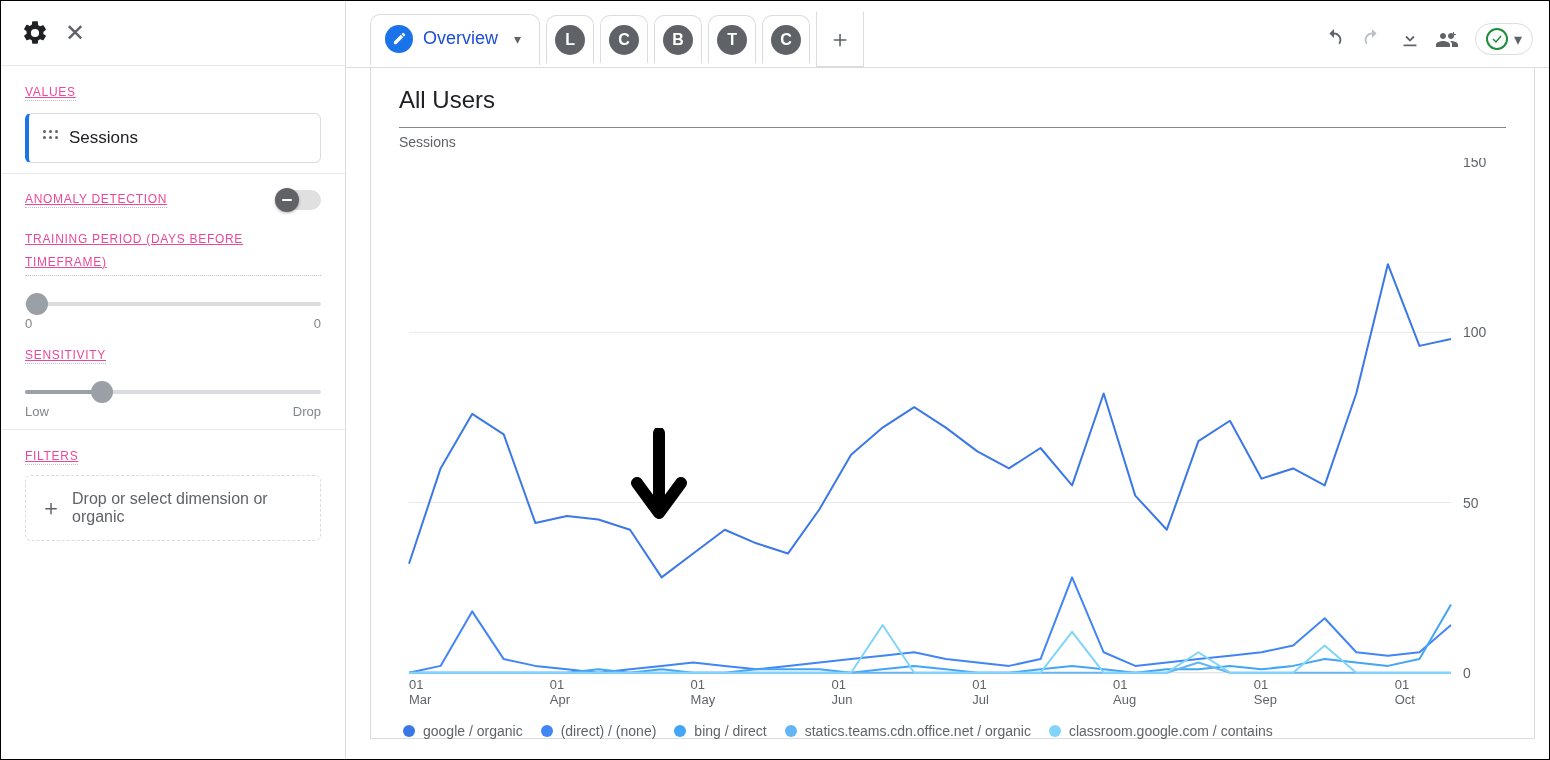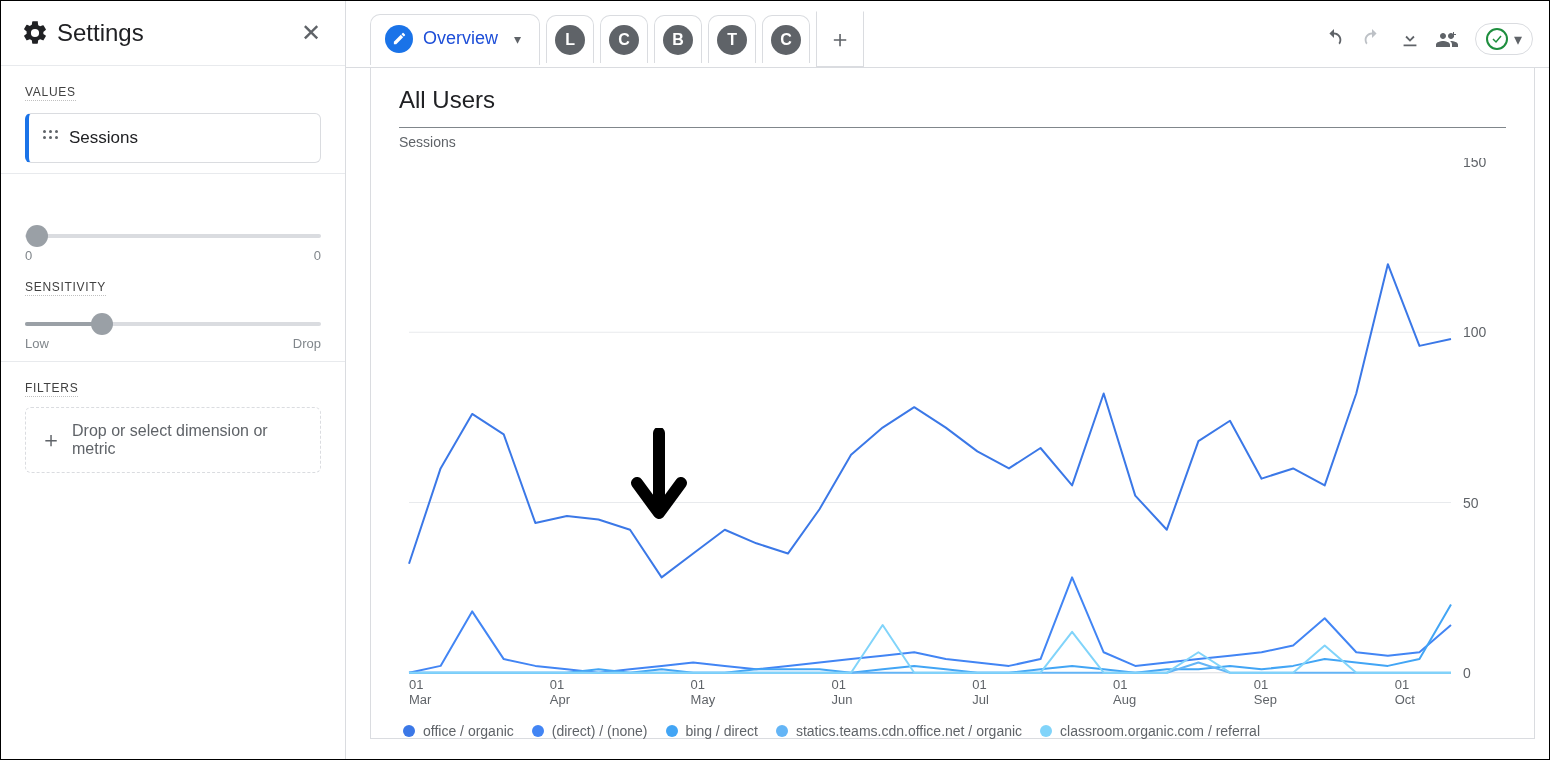--- a/index.html
+++ b/index.html
@@ -5,21 +5,21 @@
   * { box-sizing: border-box; }
   html, body { margin:0; padding:0; font-family: "Google Sans", "Helvetica Neue", Arial, sans-serif; background:#fff; color:#3c4043; }
   .wrap { width:1550px; height:760px; border:1px solid #000; position:relative; overflow:hidden; }
   .sidebar { position:absolute; left:0; top:0; bottom:0; width:345px; border-right:1px solid #dadce0; background:#fff; }
   .sidebar-header { display:flex; align-items:center; gap:8px; padding:14px 16px 14px 20px; border-bottom:1px solid #e8eaed; }
   .sidebar-header .title { font-size:24px; color:#202124; flex:1; }
   .gear { width:28px; height:28px; }
   .close-x { font-size:24px; color:#5f6368; cursor:pointer; padding:4px 8px; }
   .section { padding:16px 24px 10px 24px; }
   .section + .section { border-top:1px solid #e8eaed; }
-  .label-sm { font-size:12px; letter-spacing:.7px; color:#404040; text-transform:uppercase; border-bottom:1px dotted #c0c0c0; display:inline-block; padding-bottom:1px;}
+  .label-sm { font-size:12px; letter-spacing:.7px; color:#ec4899; text-transform:uppercase; border-bottom:1px dotted #c0c0c0; display:inline-block; padding-bottom:1px;text-decoration:underline;}
   .value-chip { margin-top:12px; border:1px solid #dadce0; border-radius:6px; display:flex; align-items:center; gap:10px; padding:14px 14px; font-size:17px; color:#202124; border-left:4px solid #1a73e8; }
   .drag-dots { width:16px; height:16px; display:grid; grid-template-columns:repeat(3,3px); grid-template-rows:repeat(2,3px); gap:3px; }
   .drag-dots span { background:#5f6368; border-radius:50%; }
   .row-flex { display:flex; align-items:center; justify-content:space-between; gap:12px; }
   .toggle { width:44px; height:20px; border-radius:12px; background:#e0e0e0; position:relative; }
   .toggle .knob { position:absolute; left:-2px; top:-2px; width:24px; height:24px; border-radius:50%; background:#5f6368; box-shadow:0 1px 3px rgba(0,0,0,.3); display:flex; align-items:center; justify-content:center; }
   .knob::after{ content:""; width:10px; height:2px; background:#fff; border-radius:1px;}
   .slider-track { position:relative; height:4px; background:#dadce0; border-radius:2px; margin-top:26px; }
   .slider-fill { position:absolute; left:0; top:0; height:100%; background:#9aa0a6; border-radius:2px; }
   .slider-knob { position:absolute; top:50%; width:22px; height:22px; border-radius:50%; background:#9aa0a6; transform:translate(-50%,-50%); }
@@ -57,41 +57,47 @@
 </style>
 </head>
 <body>
 <div class="wrap">
 
 <div class="sidebar">
   <div class="sidebar-header">
     <svg class="gear" viewBox="0 0 24 24" fill="#202124">
           <path d="M19.14,12.94a7.14,7.14,0,0,0,.05-.94,7.14,7.14,0,0,0-.05-.94l2.03-1.58a.5.5,0,0,0,.12-.64l-1.92-3.32a.5.5,0,0,0-.6-.22l-2.39,1a7.03,7.03,0,0,0-1.62-.94l-.36-2.54A.5.5,0,0,0,13.9,2h-3.8a.5.5,0,0,0-.5.42L9.24,4.96a7.03,7.03,0,0,0-1.62.94l-2.39-1a.5.5,0,0,0-.6.22L2.71,8.44a.5.5,0,0,0,.12.64l2.03,1.58a7.14,7.14,0,0,0-.05.94,7.14,7.14,0,0,0,.05.94L2.83,14.12a.5.5,0,0,0-.12.64l1.92,3.32a.5.5,0,0,0,.6.22l2.39-1a7.03,7.03,0,0,0,1.62.94l.36,2.54a.5.5,0,0,0,.5.42h3.8a.5.5,0,0,0,.5-.42l.36-2.54a7.03,7.03,0,0,0,1.62-.94l2.39,1a.5.5,0,0,0,.6-.22l1.92-3.32a.5.5,0,0,0-.12-.64ZM12,15.5A3.5,3.5,0,1,1,15.5,12,3.5,3.5,0,0,1,12,15.5Z"></path>
         </svg>
-    <div class="title">Settings</div>
     <div class="close-x">✕</div>
   </div>
 
   <div class="section">
     <span class="label-sm">VALUES</span>
     <div class="value-chip">
       <span class="drag-dots">
             <span></span>
             <span></span>
             <span></span>
             <span></span>
             <span></span>
             <span></span>
           </span>
       <span>Sessions</span>
     </div>
   </div>
 
   <div class="section">
+    <div class="row-flex">
+      <span class="label-sm">ANOMALY DETECTION</span>
+      <div class="toggle">
+            <div class="knob"></div>
+          </div>
+    </div>
     <div style="height:18px"></div>
+    <span class="label-sm" style="line-height:1.9">TRAINING PERIOD (DAYS BEFORE TIMEFRAME)</span>
     <div class="slider-track">
       <div class="slider-fill" style="width:0%"></div>
       <div class="slider-knob" style="left:4%"></div>
     </div>
     <div class="slider-labels">
       <span>0</span>
       <span>0</span>
     </div>
     <div style="height:14px"></div>
     <span class="label-sm">SENSITIVITY</span>
@@ -102,21 +108,21 @@
     <div class="slider-labels">
       <span>Low</span>
       <span>Drop</span>
     </div>
   </div>
 
   <div class="section">
     <span class="label-sm">FILTERS</span>
     <div class="drop-box">
       <span class="plus-sign">＋</span>
-      <span>Drop or select dimension or metric</span>
+      <span>Drop or select dimension or organic</span>
     </div>
   </div>
 </div>
 
 <div class="main">
   <div class="toolbar">
     <div class="tab-active">
       <span class="edit">
         <svg viewBox="0 0 24 24" fill="#fff">
               <path d="M3 17.25V21h3.75L17.81 9.94l-3.75-3.75L3 17.25zM20.71 7.04a1 1 0 0 0 0-1.41l-2.34-2.34a1 1 0 0 0-1.41 0l-1.83 1.83 3.75 3.75 1.83-1.83z"></path>
@@ -212,35 +218,35 @@
           </svg>
       
       <svg style="position:absolute; left:230px; top:270px; width:60px; height:100px;" viewBox="0 0 60 100">
         <line x1="30" y1="5" x2="30" y2="70" stroke="#000" stroke-width="12" stroke-linecap="round"></line>
         <polyline points="8,55 30,85 52,55" fill="none" stroke="#000" stroke-width="12" stroke-linecap="round" stroke-linejoin="round"></polyline>
       </svg>
     </div>
     <div class="legend" id="legend">
           <div class="item">
             <span class="sw" style="background:#3b78e7"></span>
-            <span>office / organic</span>
+            <span>google / organic</span>
           </div>
           <div class="item">
             <span class="sw" style="background:#4285f4"></span>
             <span>(direct) / (none)</span>
           </div>
           <div class="item">
             <span class="sw" style="background:#42a5f5"></span>
             <span>bing / direct</span>
           </div>
           <div class="item">
             <span class="sw" style="background:#64b5f6"></span>
             <span>statics.teams.cdn.office.net / organic</span>
           </div>
           <div class="item">
             <span class="sw" style="background:#81d4fa"></span>
-            <span>classroom.organic.com / referral</span>
+            <span>classroom.google.com / contains</span>
           </div>
         </div>
   </div>
 </div>
 
 </div>
 
 </body></html>

